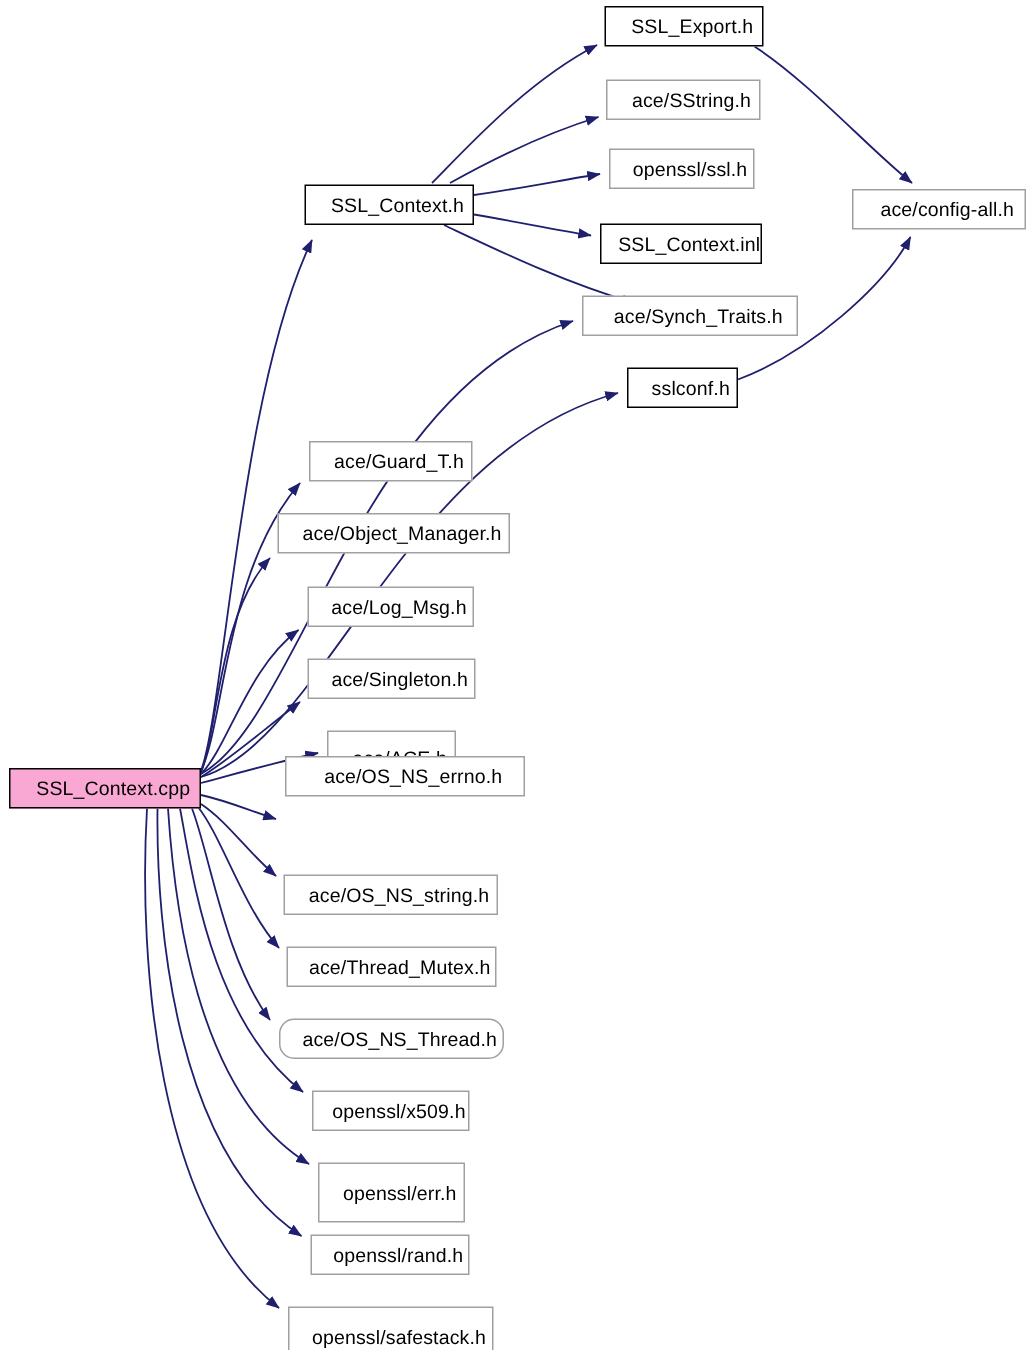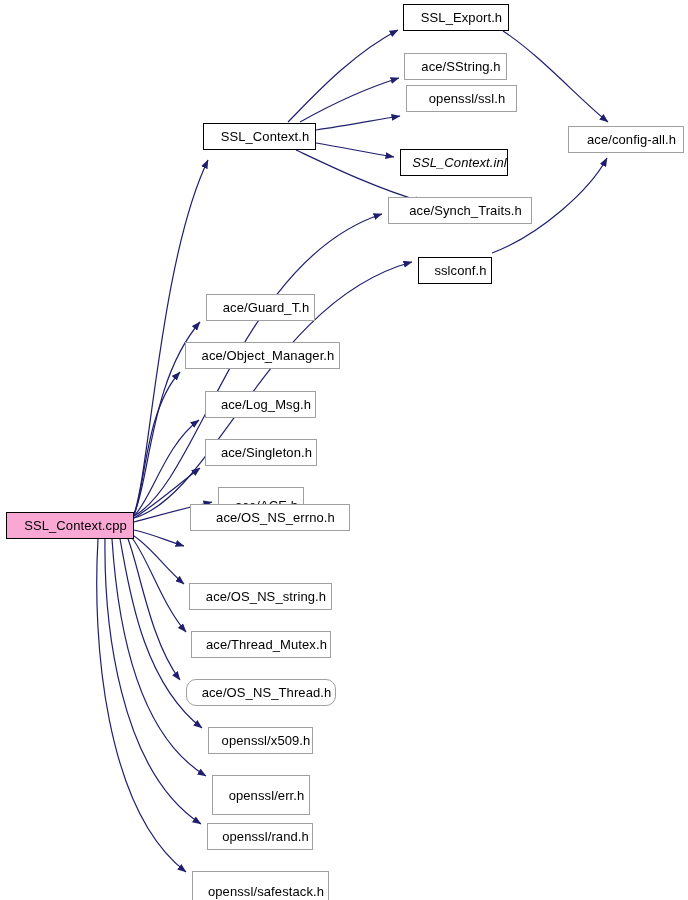--- a/index.html
+++ b/index.html
@@ -91,30 +91,30 @@
       </div>
       <div class="node strong" style="left: 203px; top: 123px; width: 113px; height: 27px;">
         <span>SSL_Context.h</span>
       </div>
       <div class="node strong" style="left: 403px; top: 4px; width: 106px; height: 27px;">
         <span>SSL_Export.h</span>
       </div>
       <div class="node" style="left: 404px; top: 53px; width: 103px; height: 27px;">
         <span>ace/SString.h</span>
       </div>
-      <div class="node" style="left: 406px; top: 85px; width: 111px; height: 27px;">
+      <div class="node" style="left: 406px; top: 99px; width: 97px; height: 27px;">
         <span>openssl/ssl.h</span>
       </div>
-      <div class="node strong" style="left: 400px; top: 149px; width: 108px; height: 27px; font-style: italic;">
+      <div class="node strong" style="left: 400px; top: 149px; width: 108px; height: 27px;">
         <span>SSL_Context.inl</span>
       </div>
       <div class="node" style="left: 388px; top: 197px; width: 144px; height: 27px;">
         <span>ace/Synch_Traits.h</span>
       </div>
-      <div class="node strong" style="left: 418px; top: 245px; width: 74px; height: 27px; margin-top: 12px;">
+      <div class="node strong" style="left: 418px; top: 245px; width: 74px; height: 27px;">
         <span>sslconf.h</span>
       </div>
       <div class="node" style="left: 568px; top: 126px; width: 116px; height: 27px;">
         <span>ace/config-all.h</span>
       </div>
       <div class="node" style="left: 206px; top: 294px; width: 109px; height: 27px;">
         <span>ace/Guard_T.h</span>
       </div>
       <div class="node" style="left: 185px; top: 342px; width: 155px; height: 27px;">
         <span>ace/Object_Manager.h</span>

